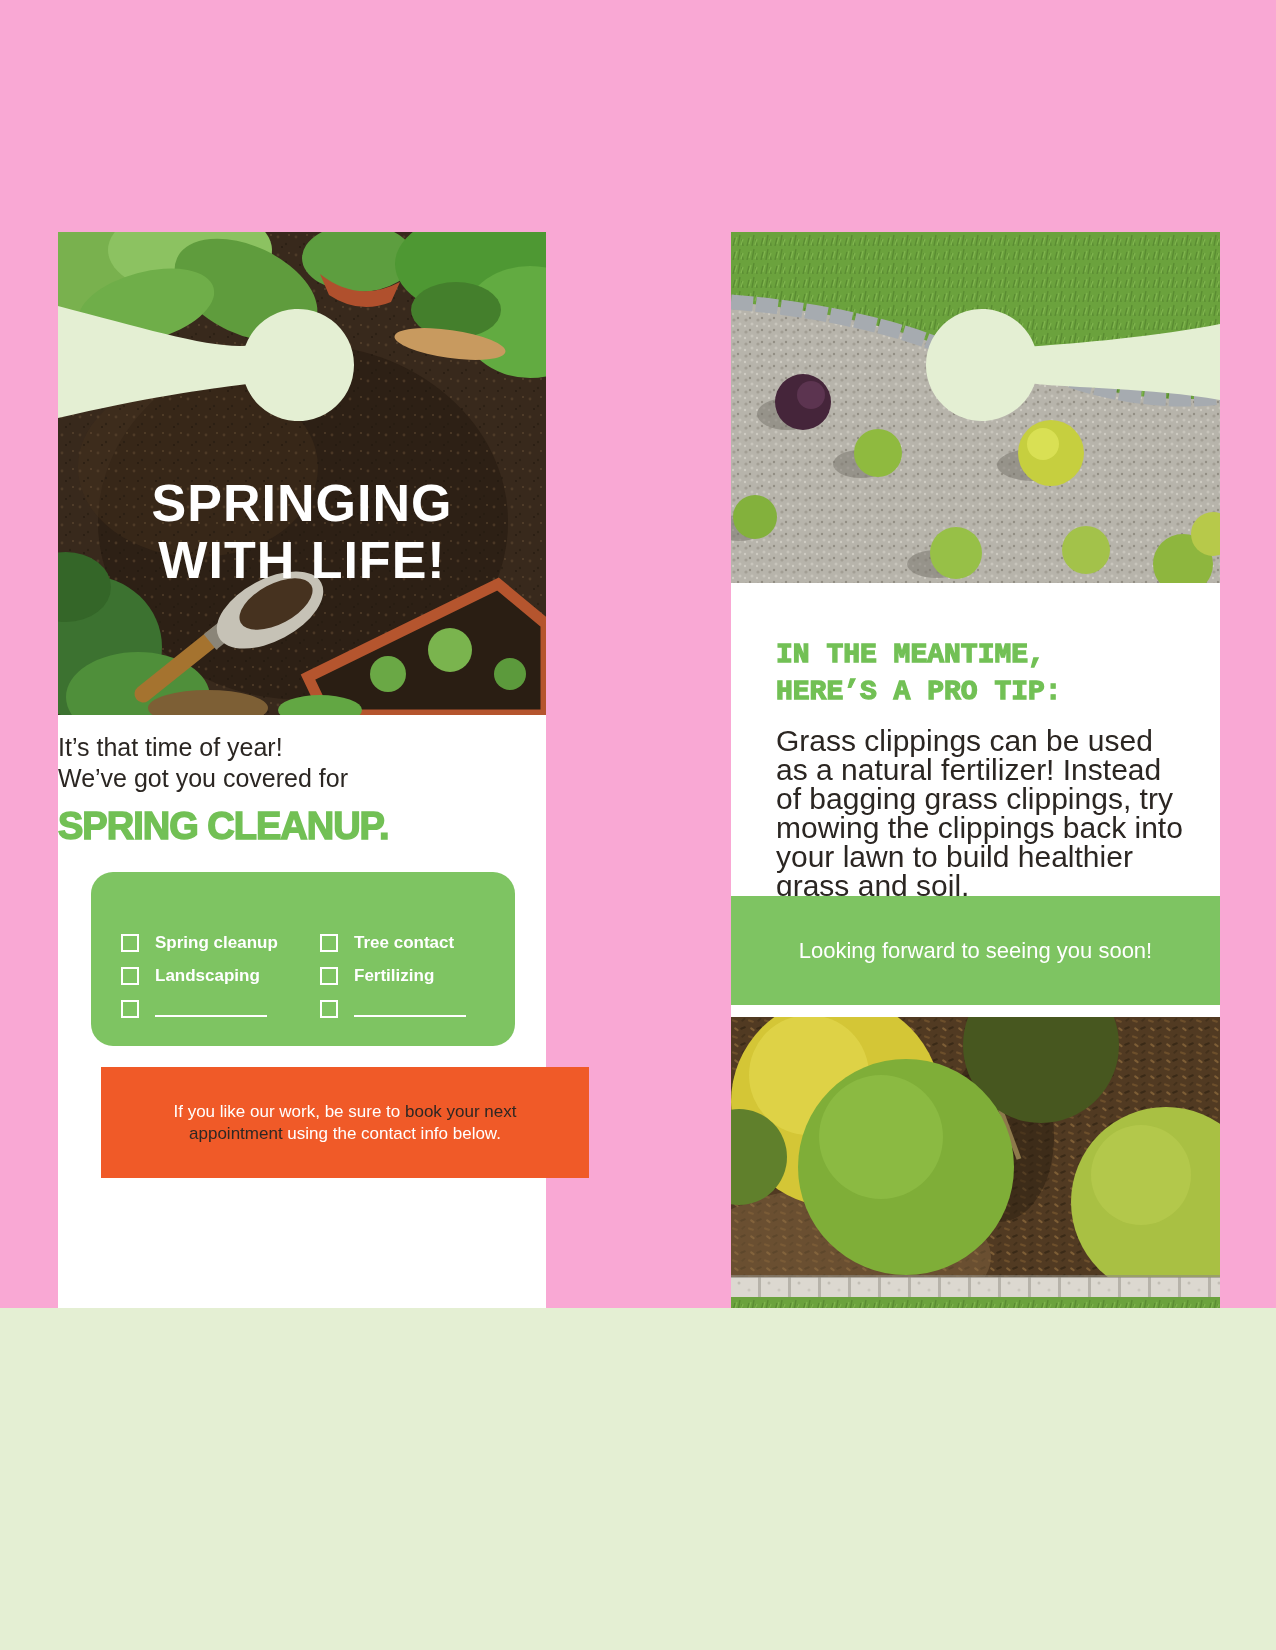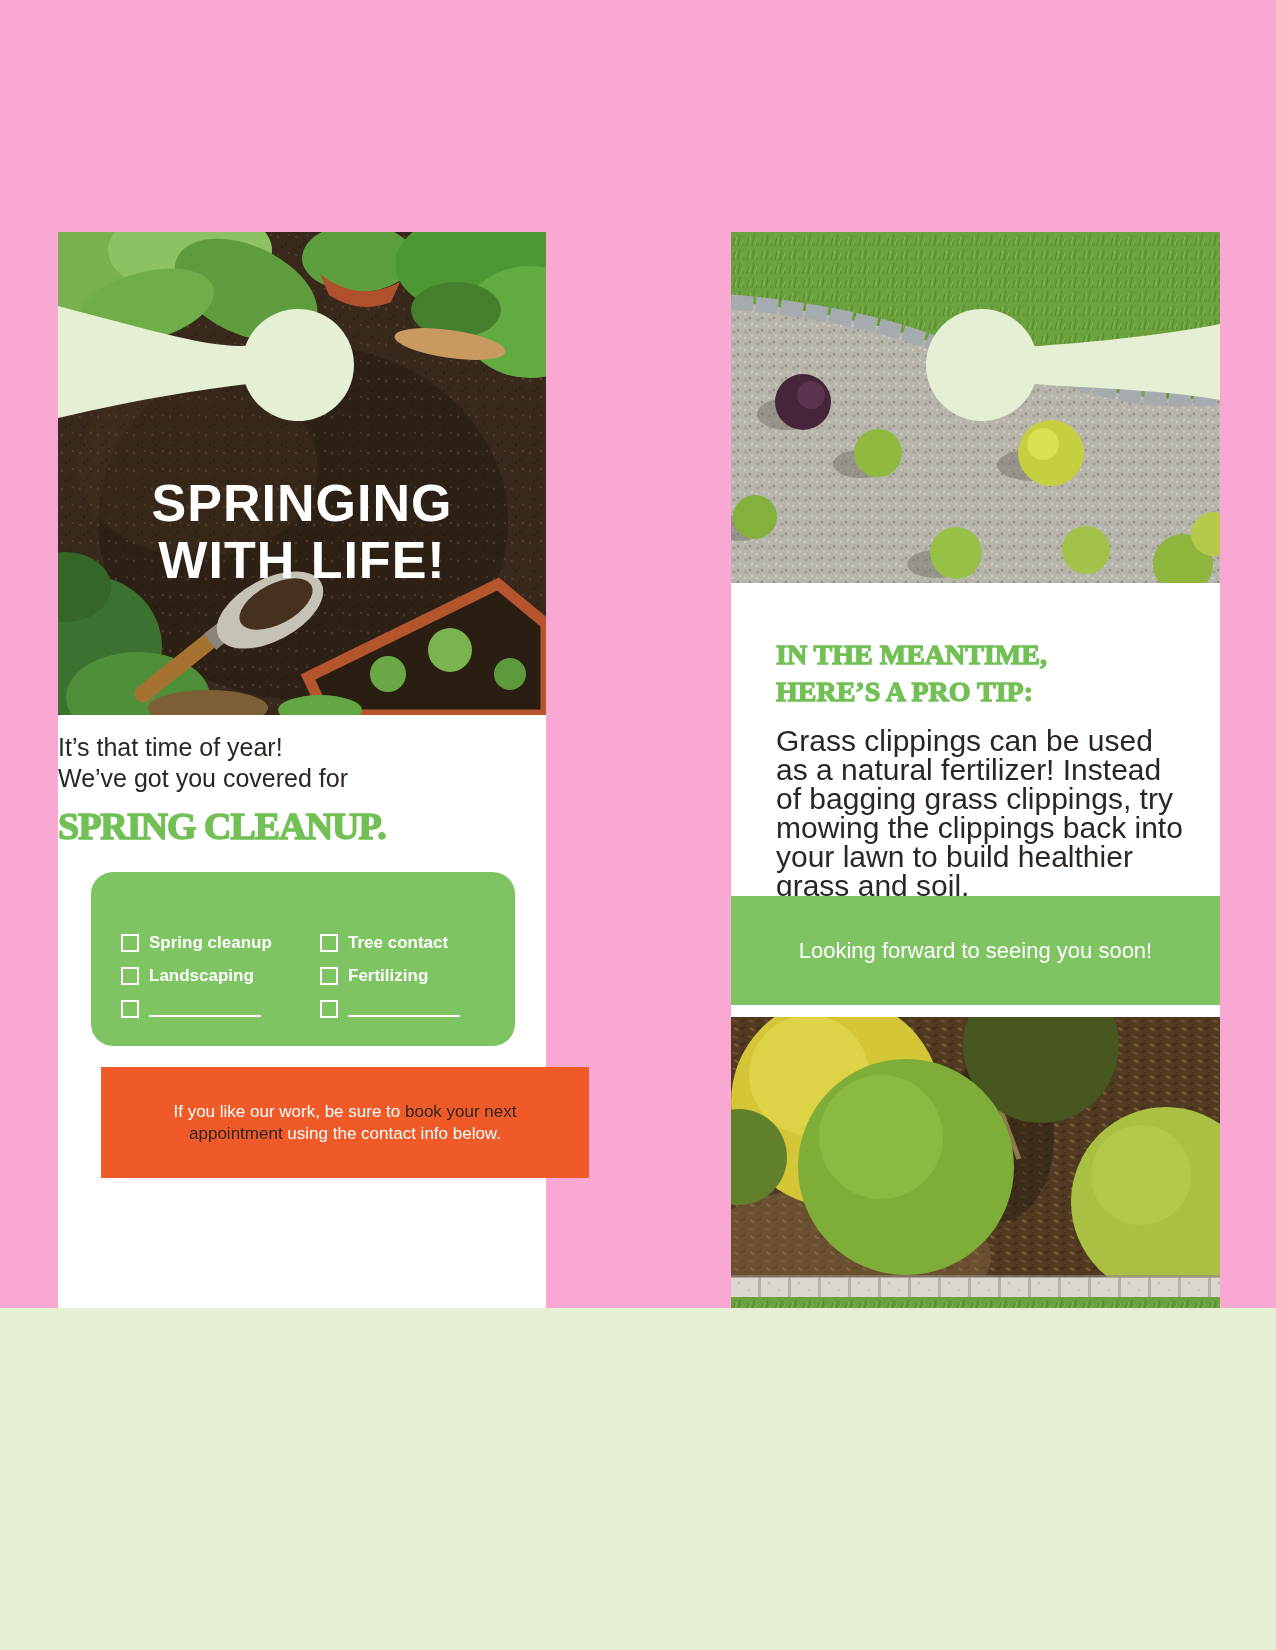--- a/index.html
+++ b/index.html
@@ -24,50 +24,50 @@
   .headline {
     position: absolute; top: 243px; left: 0; width: 100%;
     text-align: center; color: #ffffff; font-weight: bold;
     font-size: 52px; line-height: 57px; letter-spacing: 1px;
   }
 
   .front-intro { position: absolute; top: 500px; left: 0; width: 100%; text-align: left; color: #2b2622; }
   .front-intro .line { font-size: 25px; line-height: 31px; }
   .intro-emphasis {
     margin-top: 9px;
-    font-family: Liberation Serif, serif; font-weight: bold;
+    font-family: Liberation Sans, sans-serif; font-weight: bold;
     font-size: 38px; line-height: 46px; color: #72c055;
     -webkit-text-stroke: 1.5px #72c055; letter-spacing: -1px;
   }
 
   .check-panel {
     position: absolute; top: 640px; left: 33px; width: 424px; height: 174px;
     background: #7ec462; border-radius: 22px; color: #ffffff;
   }
   .check-title { position: absolute; top: 20px; left: 0; width: 100%; text-align: center; font-weight: bold; font-size: 20px; }
   .check-grid {
     position: absolute; top: 62px; left: 30px; right: 20px;
     display: grid; grid-template-columns: 199px 1fr; row-gap: 15px;
   }
-  .check-item { display: flex; align-items: center; gap: 10px; height: 18px; }
+  .check-item { display: flex; align-items: center; gap: 16px; height: 18px; }
   .cb { width: 14px; height: 14px; border: 2px solid #ffffff; flex: none; background: transparent; }
   .cb-label { font-weight: bold; font-size: 17px; white-space: nowrap; }
   .write-line { width: 112px; height: 13px; border-bottom: 2px solid #ffffff; }
 
   .cta-bar {
     position: absolute; top: 835px; left: 0; width: 100%; height: 111px;
     background: #f05a28; color: #ffffff;
     display: flex; align-items: center; justify-content: center; text-align: center; margin-left: 43px;
   }
   .cta-text { font-size: 17px; line-height: 22px; width: 412px; }
   .cta-text .dark { color: #2e2723; }
 
   .tip { position: absolute; top: 404px; left: 45px; width: 410px; color: #2b2622; }
   .tip-heading {
-    font-family: Liberation Serif, serif; font-weight: bold;
+    font-family: Liberation Mono, monospace; font-weight: bold;
     color: #72c055; font-size: 28px; line-height: 37px;
     -webkit-text-stroke: 1.3px #72c055; letter-spacing: 0;
   }
   .tip-body { margin-top: 16px; font-size: 30px; line-height: 29px; }
 
   .closing-bar {
     position: absolute; top: 664px; left: 0; width: 100%; height: 109px;
     background: #7ec462; display: flex; align-items: center; justify-content: center;
   }
   .closing-text { color: #ffffff; font-size: 22px; }

